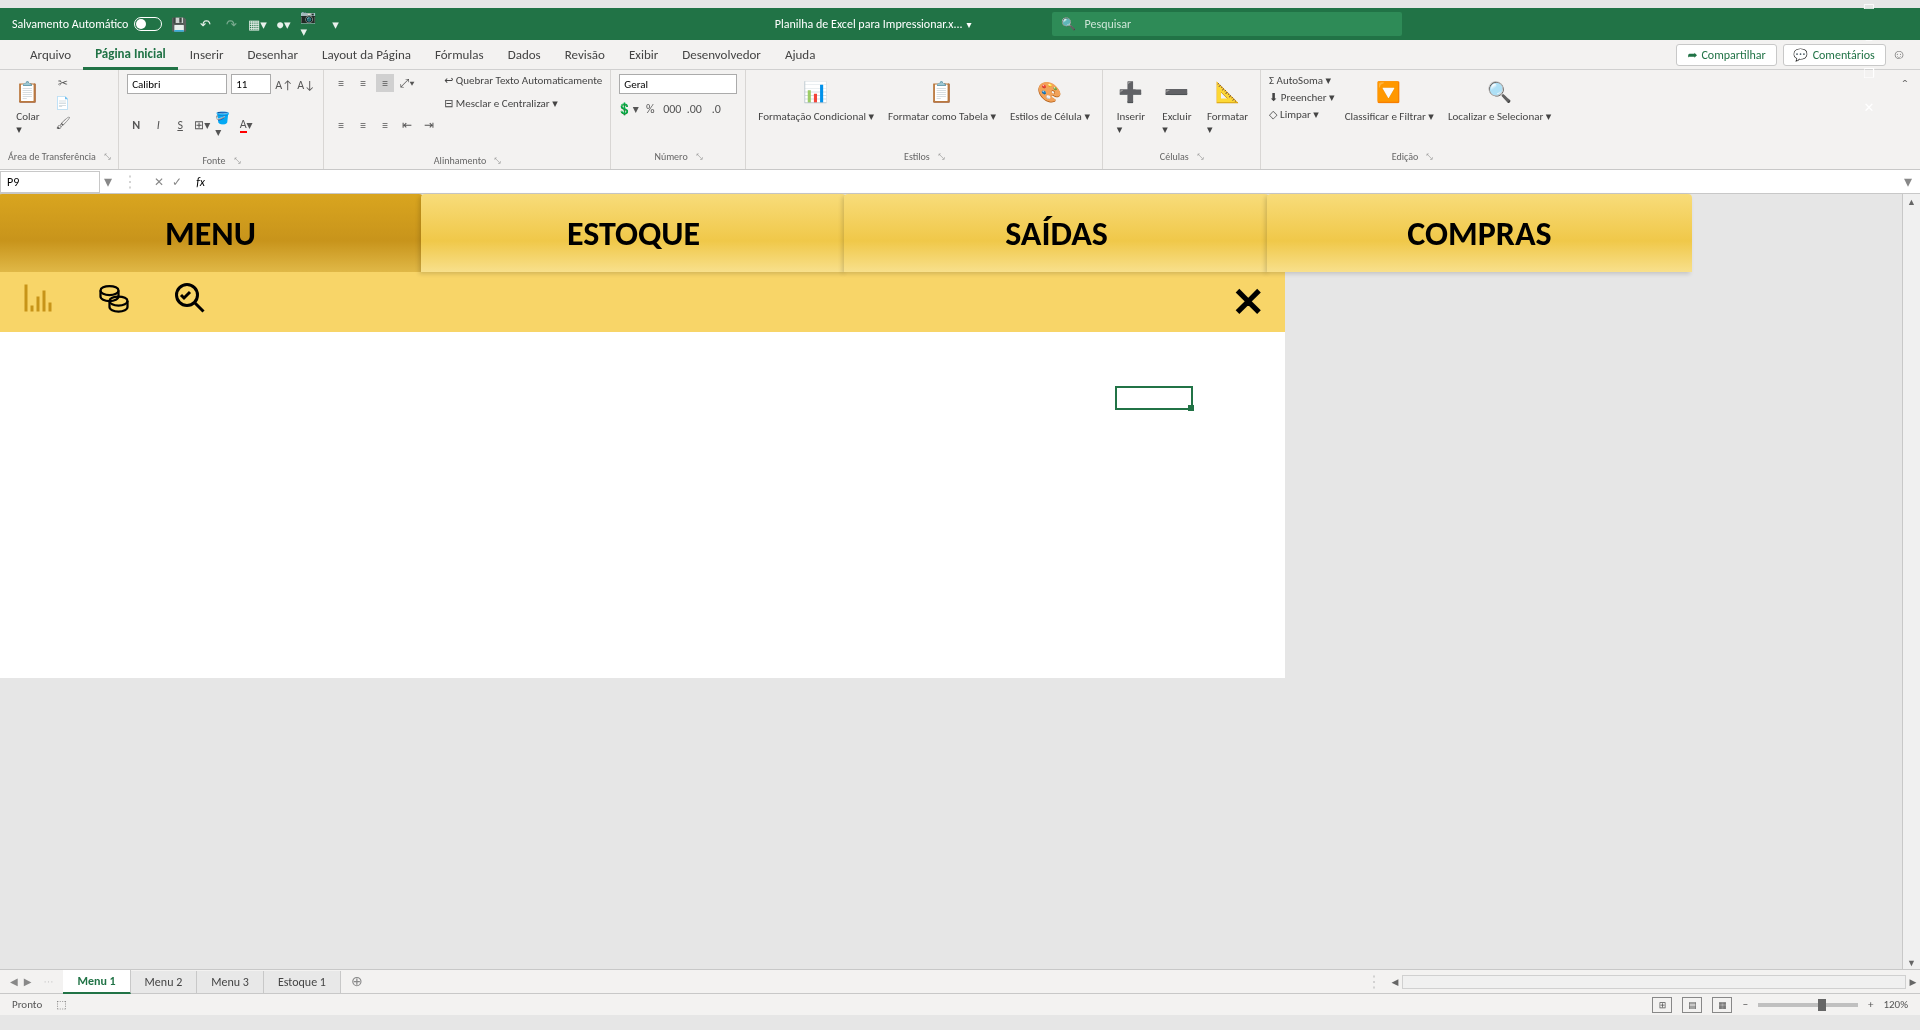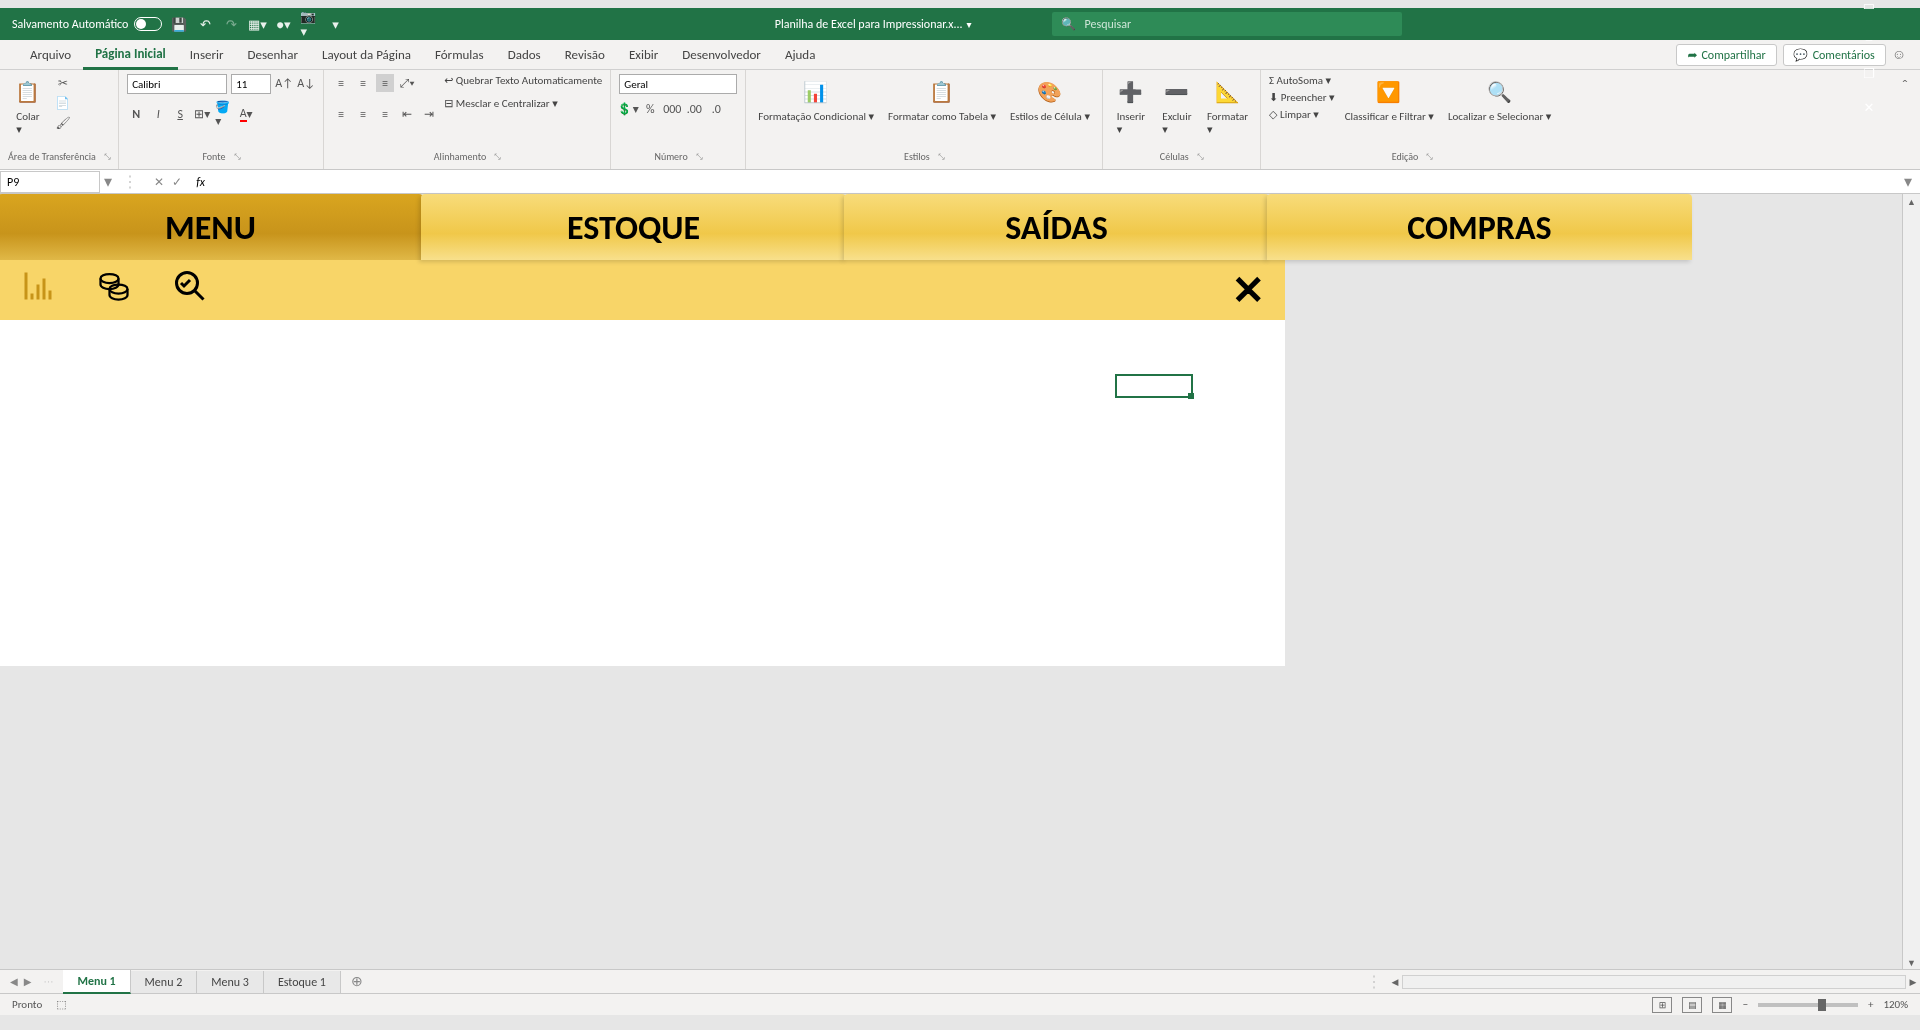--- a/index.html
+++ b/index.html
@@ -30,21 +30,21 @@
     
     
     .ribbon { background: #f3f2f1; height: 100px; display: flex; border-bottom: 1px solid #c8c8c8; }
     .ribbon-group { border-right: 1px solid #d8d6d4; padding: 4px 8px; display: flex; flex-direction: column; justify-content: space-between; }
     .group-content { display: flex; gap: 6px; align-items: flex-start; flex: 1; }
     .group-label { font-size: 10px; color: #666; text-align: center; padding: 2px 0; display: flex; justify-content: center; align-items: center; gap: 4px; }
     .group-label::after { content: '⤢'; font-size: 8px; color: #888; margin-left: 4px; transform: rotate(90deg); display: inline-block; }
     .big-btn { display: flex; flex-direction: column; align-items: center; gap: 2px; padding: 2px 4px; cursor: pointer; }
     .big-btn-icon { width: 32px; height: 32px; display: flex; align-items: center; justify-content: center; font-size: 20px; }
     .big-btn-label { font-size: 11px; color: #444; }
-    .small-row { display: flex; gap: 4px; align-items: flex-start; margin-bottom: 7px; }
+    .small-row { display: flex; gap: 4px; align-items: flex-end; margin-bottom: 18px; }
     .small-icon { width: 18px; height: 18px; display: flex; align-items: center; justify-content: center; font-size: 12px; cursor: pointer; color: #555; }
     .font-name { width: 100px; height: 20px; border: 1px solid #ababab; background: #fff; font-size: 11px; padding: 0 4px; }
     .font-size { width: 40px; height: 20px; border: 1px solid #ababab; background: #fff; font-size: 11px; padding: 0 4px; }
     .num-format { width: 118px; height: 20px; border: 1px solid #ababab; background: #fff; font-size: 11px; padding: 0 4px; }
     .col-mini { display: flex; flex-direction: column; gap: 2px; }
     
     
     .formula-bar { background: #fff; height: 24px; display: flex; align-items: center; border-bottom: 1px solid #c8c8c8; }
     .name-box { width: 100px; height: 22px; border: 1px solid #c8c8c8; font-size: 12px; padding: 0 6px; }
     .fx-btns { display: flex; gap: 8px; padding: 0 10px; color: #888; font-size: 12px; }
@@ -52,21 +52,21 @@
     .formula-input { flex: 1; border: none; outline: none; font-size: 12px; }
     
     
     .sheet-area { background: #e6e6e6; height: 775px; display: flex; }
     .sheet-content { flex: 1; position: relative; }
     .vscroll { width: 18px; background: #f0f0f0; border-left: 1px solid #c8c8c8; position: relative; }
     .vscroll-track { position: absolute; top: 14px; bottom: 14px; left: 2px; right: 2px; }
     .vscroll-arrow { height: 14px; display: flex; align-items: center; justify-content: center; font-size: 9px; color: #666; cursor: pointer; }
     
     
-    .nav-container { display: flex; padding: 0; height: 66px; }
+    .nav-container { display: flex; padding: 0; height: 78px; }
     .nav-tab { flex: 1; display: flex; align-items: center; justify-content: center; font-size: 34px; font-weight: 800; color: #000; border-radius: 4px 4px 0 0; position: relative; cursor: pointer; margin-left: -2px; }
     .nav-tab.selected { background: linear-gradient(180deg, #d9a51f 0%, #c8941b 60%, #e0b847 100%); }
     .nav-tab.unselected { background: linear-gradient(180deg, #f8dc7a 0%, #f0c849 60%, #f8e08c 100%); box-shadow: -2px 2px 4px rgba(0,0,0,0.15); }
     
     
     .icon-toolbar { background: #f8d568; height: 60px; display: flex; align-items: center; padding: 0 20px; gap: 40px; }
     .tool-icon { font-size: 32px; color: #000; cursor: pointer; }
     .close-x { margin-left: auto; font-size: 40px; font-weight: bold; color: #000; cursor: pointer; }
     
     

